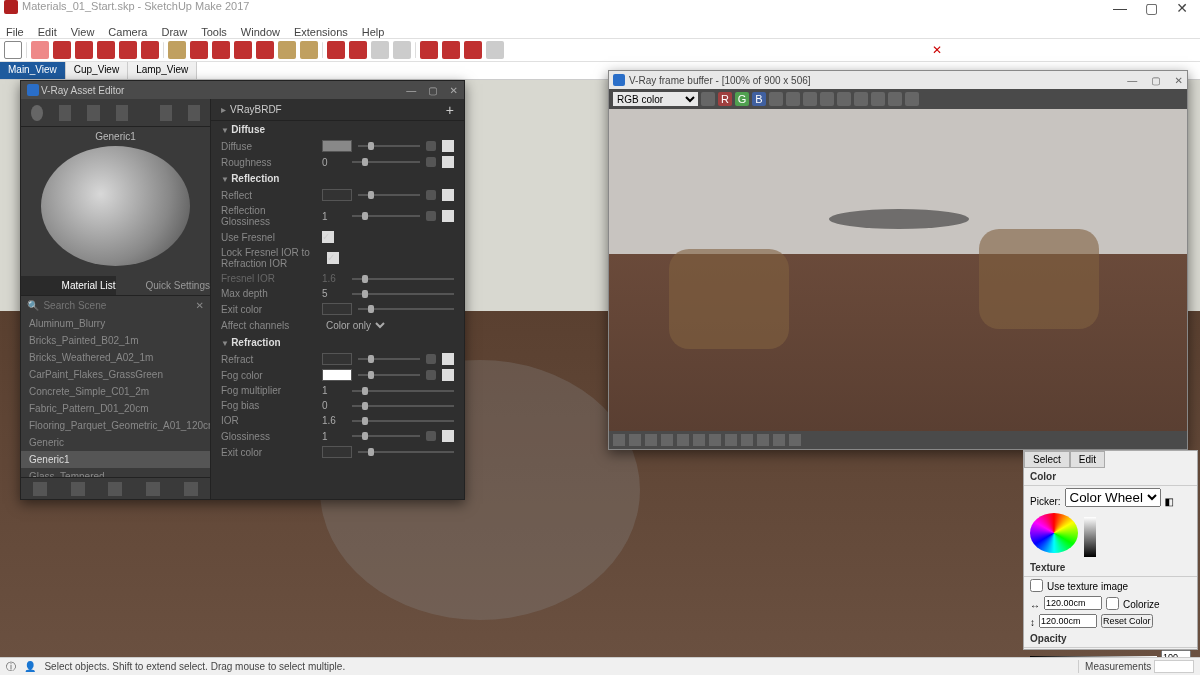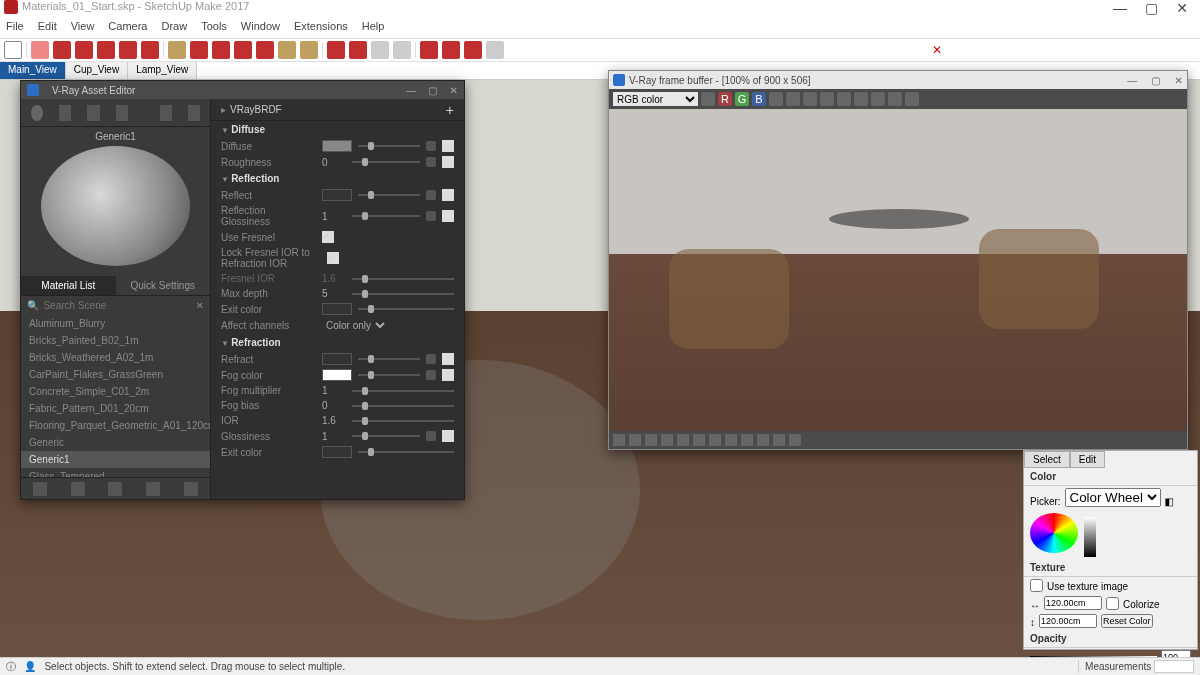--- a/index.html
+++ b/index.html
@@ -4,21 +4,21 @@
 <style>
 * { box-sizing: border-box; margin: 0; padding: 0; font-family: Tahoma, Arial, sans-serif; }
 body { width: 1200px; height: 675px; background: #fff; position: relative; overflow: hidden; font-size: 11px; }
 
 
 .titlebar { height: 20px; background: #fff; display: flex; padding: 0 4px; color: #999; font-size: 11px; }
 .titlebar .icon { width: 14px; height: 14px; background: #b02020; border-radius: 2px; margin-right: 4px; }
 .titlebar .controls { margin-left: auto; display: flex; gap: 18px; padding-right: 8px; color: #444; font-size: 14px; }
 
 
-.menubar { height: 18px; display: flex; align-items: flex-start; padding: 0 6px; gap: 14px; color: #444; font-size: 11px; }
+.menubar { height: 18px; display: flex; align-items: flex-end; padding: 0 6px; gap: 14px; color: #444; font-size: 11px; }
 
 
 .maintoolbar { height: 24px; border-top: 1px solid #e0e0e0; border-bottom: 1px solid #e0e0e0; display: flex; align-items: center; padding: 0 4px; gap: 4px; }
 .tbtn { width: 18px; height: 18px; display: inline-block; background: #ccc; border-radius: 2px; }
 .tbtn.arrow { background: linear-gradient(#fff,#fff); border: 1px solid #888; }
 .tbtn.red { background: #c03030; }
 .tbtn.tan { background: #c0a060; }
 .tbtn.sep { width: 1px; background: #ddd; height: 16px; }
 
 
@@ -30,31 +30,31 @@
 .viewport { position: absolute; left: 0; right: 0; top: 80px; bottom: 18px; background: linear-gradient(#d8d8d0 40%, #5a4030 40%, #6a5040 100%); }
 .viewport::before { content:""; position:absolute; left:320px; top:280px; width:320px; height:260px; background:#888; border-radius:50%; opacity:0.3; }
 
 
 .statusbar { position: absolute; left:0; right:0; bottom:0; height: 18px; background: #f0f0f0; border-top: 1px solid #ccc; display: flex; align-items: center; padding: 0 6px; font-size: 10px; color: #444; }
 .statusbar .meas { margin-left: auto; border-left: 1px solid #ccc; padding-left: 6px; }
 .statusbar .meas input { width: 40px; border: 1px solid #ccc; font-size: 10px; }
 
 
 .asseteditor { position: absolute; left: 20px; top: 80px; width: 445px; height: 420px; background: #3a3a3a; color: #ccc; font-size: 10px; border: 1px solid #222; box-shadow: 0 4px 12px rgba(0,0,0,0.5); }
-.ae-title { height: 18px; background: #4a4a4a; display: flex; align-items: center; padding: 0 6px; gap: 13px; }
+.ae-title { height: 18px; background: #4a4a4a; display: flex; align-items: center; padding: 0 6px; gap: 2px; }
 .ae-title .icon { width: 12px; height: 12px; background: #2a6ec8; border-radius: 2px; }
 .ae-title .controls { margin-left: auto; display: flex; gap: 12px; color: #aaa; }
 .ae-body { display: flex; height: calc(100% - 18px); }
 .ae-left { width: 190px; display: flex; flex-direction: column; background: #3a3a3a; border-right: 1px solid #222; }
 .ae-icons { height: 28px; display: flex; align-items: center; gap: 16px; padding: 0 10px; border-bottom: 1px solid #222; }
 .ae-icons span { width: 16px; height: 16px; background: #666; border-radius: 50%; }
 .ae-matname { text-align: center; padding: 4px; color: #bbb; }
 .ae-preview { height: 120px; margin: 0 20px; background: radial-gradient(circle at 40% 40%, #d8d8d8, #888 60%, #444); border-radius: 50%; position: relative; }
 .ae-tabs { display: flex; border-bottom: 1px solid #222; margin-top: 10px; }
-.ae-tabs span { flex:1; text-align:center; padding: 4px 0; color: #999; cursor:pointer; }
+.ae-tabs span { flex:1; text-align:right; padding: 4px 0; color: #999; cursor:pointer; }
 .ae-tabs span.active { background: #2a2a2a; color: #fff; }
 .ae-search { display:flex; align-items:center; padding: 4px 6px; }
 .ae-search input { flex:1; background: #3a3a3a; border: none; color: #aaa; font-size: 10px; }
 .ae-list { flex:1; overflow: hidden; }
 .ae-list div { padding: 3px 8px; color: #888; cursor: pointer; }
 .ae-list div.sel { background: #555; color: #ddd; }
 .ae-bottom { height: 22px; border-top: 1px solid #222; display: flex; align-items: center; justify-content: space-around; }
 .ae-bottom span { width: 14px; height: 14px; background: #555; }
 
 .ae-right { flex:1; background: #2f2f2f; overflow: hidden; position: relative; }

